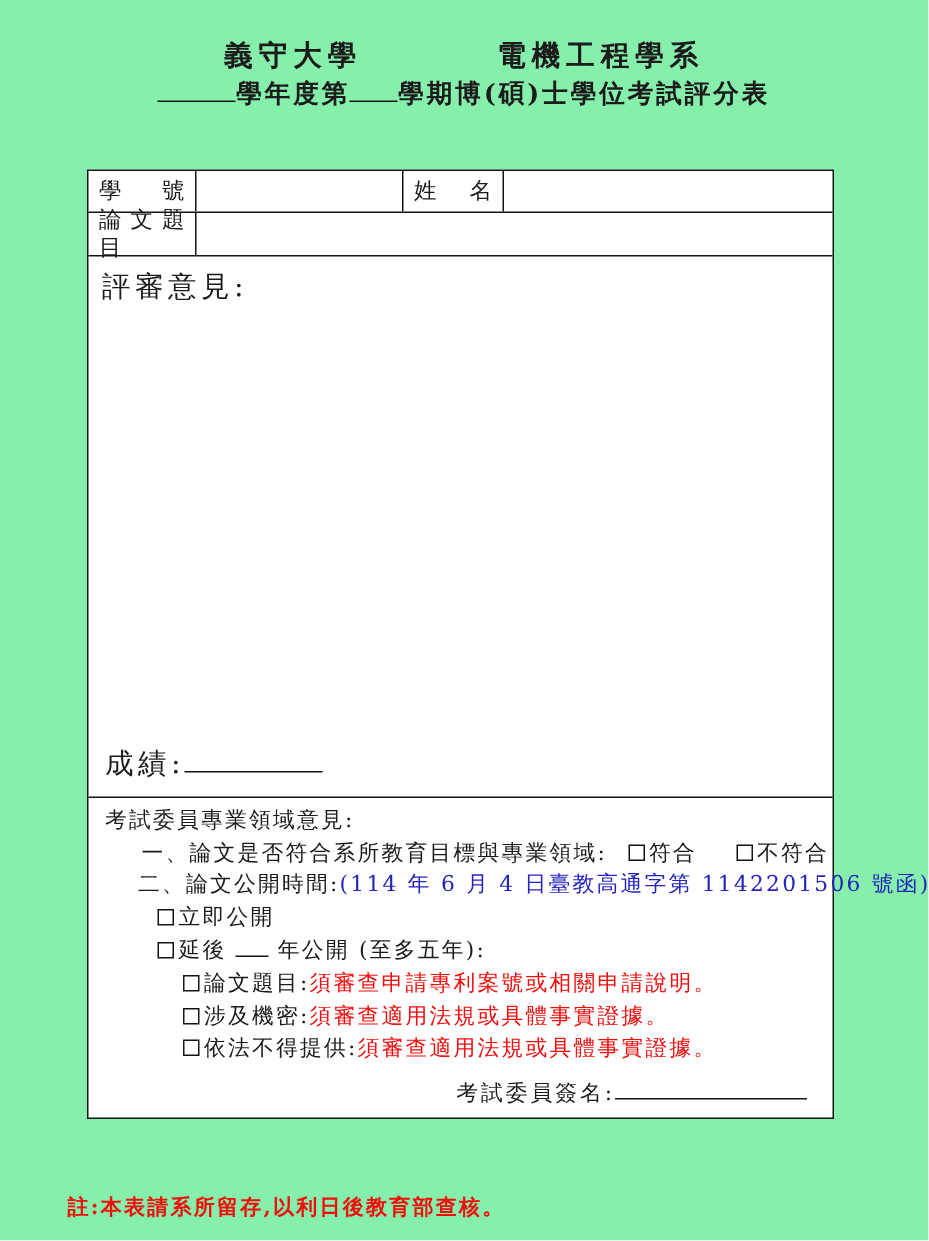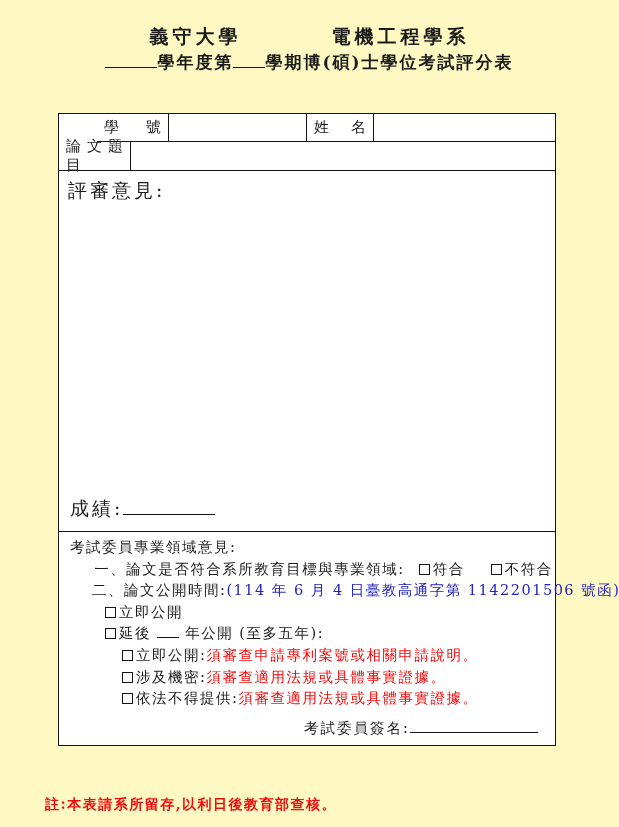--- a/index.html
+++ b/index.html
@@ -1,33 +1,33 @@
 <!DOCTYPE html>
 <html style="--blue: #2323bd; --red: #f20d0d; --ink: #1b1b1b;"><head>
 <meta charset="utf-8">
 <style>
   :root { --ink:#1b1b1b; --blue:#2323bd; --red:#f20d0d; --line:#141414; }
   * { margin:0; padding:0; box-sizing:border-box; }
   html,body { background:#fff; }
   .page {
-    position:relative; width:619px; height:827px; background:#fef9c3;
+    position:relative; width:619px; height:827px; background:#86efac;
     font-family:"DejaVu Serif","Liberation Serif",serif; color:var(--ink);
     overflow:hidden;
   }
   
   .header { position:absolute; top:24px; left:0; width:100%; text-align:center; }
   .title-line { display:flex; justify-content:center; gap:90px; font-size:19px; letter-spacing:4px; font-weight:bold; }
   .subtitle-line { margin-top:1px; font-size:17px; letter-spacing:2px; font-weight:bold; white-space:nowrap; }
   
   .blank { display:inline-block; border-bottom:1.4px solid var(--line); height:15px; vertical-align:baseline; }
   .w52 { width:52px; } .w32 { width:32px; } .w92 { width:92px; } .w22 { width:22px; } .w128 { width:128px; }
   
   .form-table { position:absolute; left:58px; top:113px; width:498px; height:633px; border:1.6px solid var(--line); background:#fff; }
   .trow { display:flex; border-bottom:1.4px solid var(--line); }
-  .row1 { height:28px;margin-left:38px; } .row2 { height:29px;justify-content:center; }
+  .row1 { height:28px; } .row2 { height:29px;justify-content:center; }
   .cell { padding:3px 7px; font-size:15px; display:flex; align-items:center; }
   .cell-b { border-right:1.4px solid var(--line); }
   .lbl { width:72px; }
   .lbl-inner { width:100%; text-align:justify; text-align-last:justify; }
   .val1 { width:138px; } .lbl2 { width:67px; } .valx { flex:1; }
   .row3 { position:relative; height:361px; border-bottom:1.4px solid var(--line); padding:7px 9px; font-size:19px; letter-spacing:3px; }
   .score-line { position:absolute; left:11px; bottom:9px; letter-spacing:3px; }
   .row4 { position:relative; height:213px; font-size:14.5px; padding-top:5px; letter-spacing:1.5px; }
   .line { line-height:21.6px; white-space:nowrap; }
   .ind0 { padding-left:11px; } .ind1 { padding-left:33px;text-align:center; } .ind2 { padding-left:46px; } .ind3 { padding-left:63px; }
@@ -93,21 +93,21 @@
 
       <div class="line ind2">
         <span class="cb"></span><span>立即公開</span>
       </div>
 
       <div class="line ind2">
         <span class="cb"></span><span>延後</span>&nbsp;<span class="blank w22"></span>&nbsp;<span>年公開 (至多五年):</span>
       </div>
 
       <div class="line ind3">
-        <span class="cb"></span><span>立即公開:</span><span class="red">須審查申請專利案號或相關申請說明。</span>
+        <span class="cb"></span><span>論文題目:</span><span class="red">須審查申請專利案號或相關申請說明。</span>
       </div>
 
       <div class="line ind3">
         <span class="cb"></span><span>涉及機密:</span><span class="red">須審查適用法規或具體事實證據。</span>
       </div>
 
       <div class="line ind3">
         <span class="cb"></span><span>依法不得提供:</span><span class="red">須審查適用法規或具體事實證據。</span>
       </div>
 

